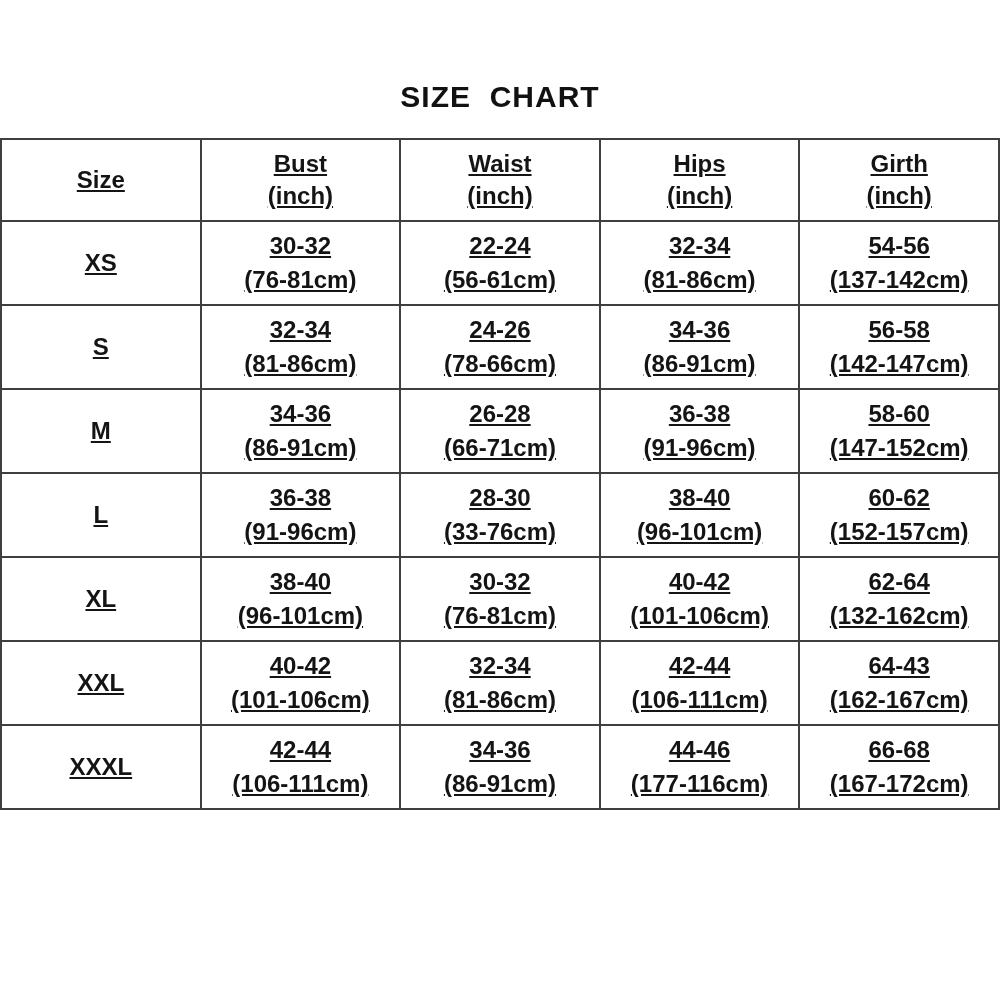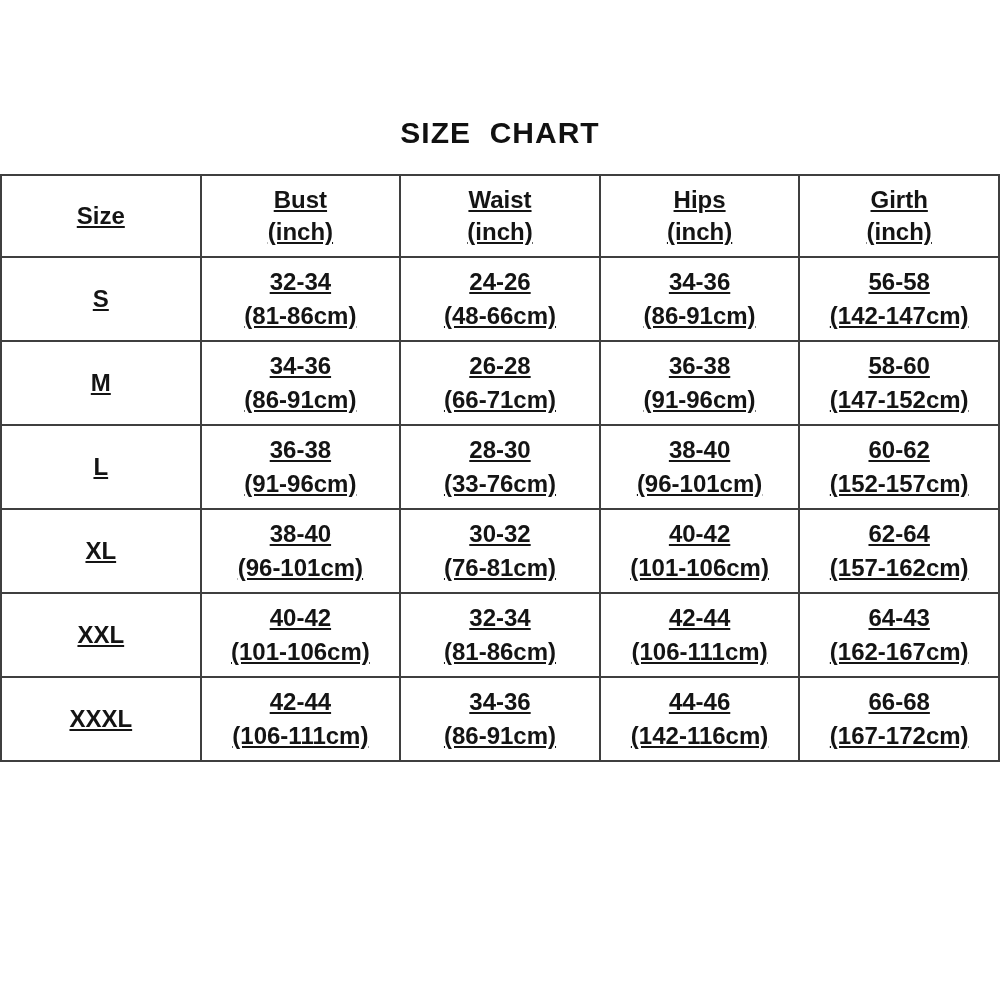--- a/index.html
+++ b/index.html
@@ -9,21 +9,21 @@
     height: 1000px;
     background: #ffffff;
     font-family: "Liberation Sans", sans-serif;
     color: #141414;
     overflow: hidden;
   }
   .page {
     width: 1000px;
     height: 716px;
     box-sizing: border-box;
-    padding-top: 116px;
+    padding-top: 80px;
   }
   .title {
     margin: 0 0 24px 0;
     text-align: center;
     font-size: 30px;
     font-weight: bold;
     letter-spacing: 1px;
     white-space: pre; 
     color: #111111;
   }
@@ -83,28 +83,47 @@
             <span class="cell-line">(inch)</span>
           </th>
           <th>
             <span class="cell-line">Girth</span>
             <span class="cell-line">(inch)</span>
           </th>
         </tr>
     </thead>
     <tbody id="table-body">
         <tr>
-          <td class="size-cell">S</td>
+          <td class="size-cell">XS</td>
+          <td>
+            <span class="cell-line">30-32</span>
+            <span class="cell-line">(76-81cm)</span>
+          </td>
+          <td>
+            <span class="cell-line">22-24</span>
+            <span class="cell-line">(56-61cm)</span>
+          </td>
           <td>
             <span class="cell-line">32-34</span>
             <span class="cell-line">(81-86cm)</span>
           </td>
           <td>
+            <span class="cell-line">54-56</span>
+            <span class="cell-line">(137-142cm)</span>
+          </td>
+        </tr>
+        <tr>
+          <td class="size-cell">S</td>
+          <td>
+            <span class="cell-line">32-34</span>
+            <span class="cell-line">(81-86cm)</span>
+          </td>
+          <td>
             <span class="cell-line">24-26</span>
-            <span class="cell-line">(48-66cm)</span>
+            <span class="cell-line">(78-66cm)</span>
           </td>
           <td>
             <span class="cell-line">34-36</span>
             <span class="cell-line">(86-91cm)</span>
           </td>
           <td>
             <span class="cell-line">56-58</span>
             <span class="cell-line">(142-147cm)</span>
           </td>
         </tr>
@@ -155,21 +174,21 @@
           <td>
             <span class="cell-line">30-32</span>
             <span class="cell-line">(76-81cm)</span>
           </td>
           <td>
             <span class="cell-line">40-42</span>
             <span class="cell-line">(101-106cm)</span>
           </td>
           <td>
             <span class="cell-line">62-64</span>
-            <span class="cell-line">(157-162cm)</span>
+            <span class="cell-line">(132-162cm)</span>
           </td>
         </tr>
         <tr>
           <td class="size-cell">XXL</td>
           <td>
             <span class="cell-line">40-42</span>
             <span class="cell-line">(101-106cm)</span>
           </td>
           <td>
             <span class="cell-line">32-34</span>
@@ -189,21 +208,21 @@
           <td>
             <span class="cell-line">42-44</span>
             <span class="cell-line">(106-111cm)</span>
           </td>
           <td>
             <span class="cell-line">34-36</span>
             <span class="cell-line">(86-91cm)</span>
           </td>
           <td>
             <span class="cell-line">44-46</span>
-            <span class="cell-line">(142-116cm)</span>
+            <span class="cell-line">(177-116cm)</span>
           </td>
           <td>
             <span class="cell-line">66-68</span>
             <span class="cell-line">(167-172cm)</span>
           </td>
         </tr>
       </tbody>
   </table>
 </div>
 

